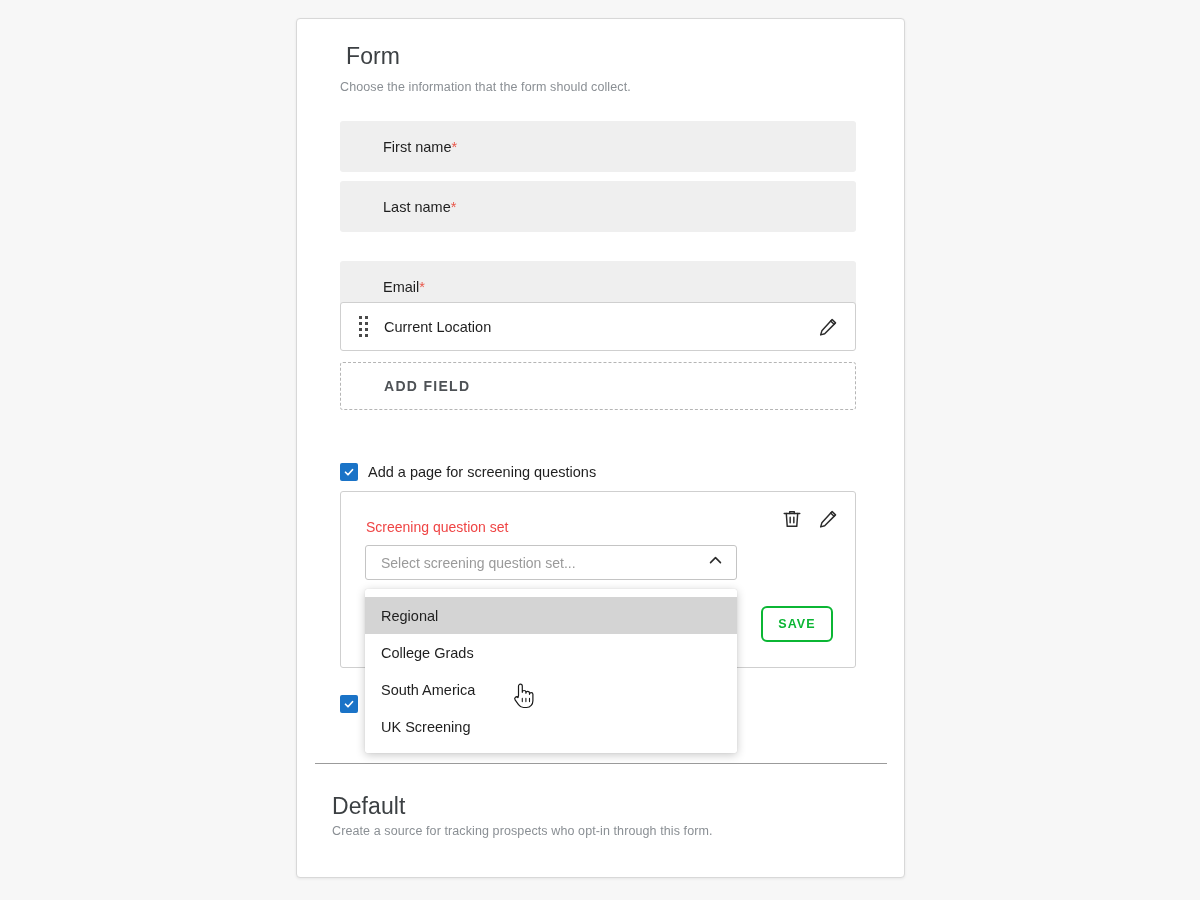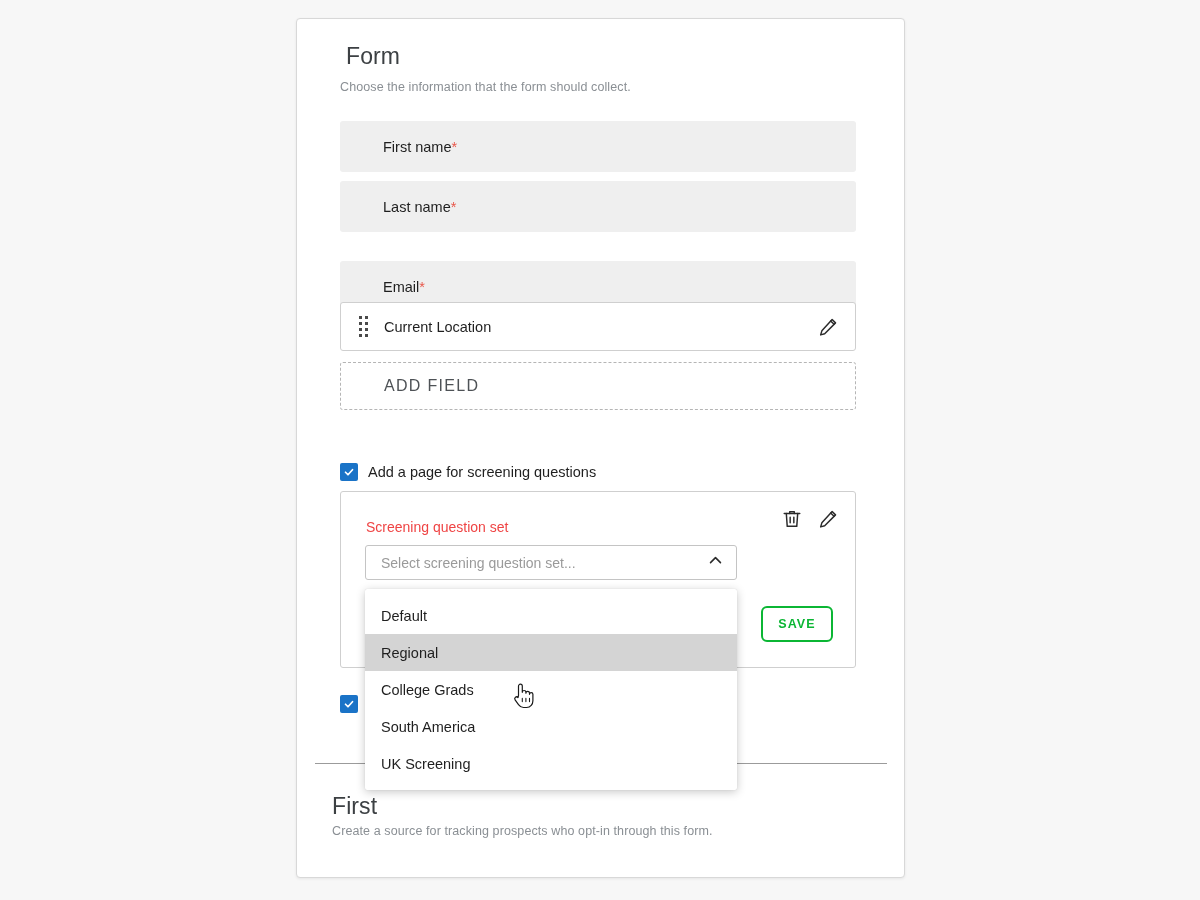--- a/index.html
+++ b/index.html
@@ -136,22 +136,22 @@
     height: 48px;
     border: 1px dashed #b5b5b5;
     border-radius: 3px;
     box-sizing: border-box;
   }
   .add-field .label {
     position: absolute;
     left: 43px;
     top: 50%;
     transform: translateY(-50%);
-    font-size: 16px;
-    font-weight: normal;
+    font-size: 14px;
+    font-weight: bold;
     letter-spacing: 1.3px;
     color: #4e5256;
   }
 
   
   .cb-row {
     position: absolute;
     display: flex;
     align-items: center;
     gap: 10px;
@@ -390,25 +390,24 @@
   <span class="checkbox">
     <svg width="12" height="12" viewBox="0 0 24 24" fill="none" stroke="#ffffff" stroke-width="3.4" stroke-linecap="round" stroke-linejoin="round">
       <path d="M5 12.5l5 5 9-10"></path>
     </svg>
   </span>
   <span class="cb-label"></span>
 </div>
 
 <div class="divider"></div>
 
-<div class="section-title" id="source-title">First</div>
+<div class="section-title" id="source-title">Default</div>
 <div class="section-sub" id="source-sub">Create a source for tracking prospects who opt-in through this form.</div>
 
 <div class="dropdown">
-  <div class="dd-item">Default</div>
   <div class="dd-item active">Regional</div>
   <div class="dd-item">College Grads</div>
   <div class="dd-item">South America</div>
   <div class="dd-item">UK Screening</div>
 </div>
 
 <span class="cursor">
   <svg width="26" height="30" viewBox="0 0 26 30">
     <path d="M7.5 14.5V5.2c0-1.1.8-2 1.9-2s1.9.9 1.9 2v6.1
              c0-1 .8-1.8 1.8-1.8s1.8.8 1.8 1.8v.9

